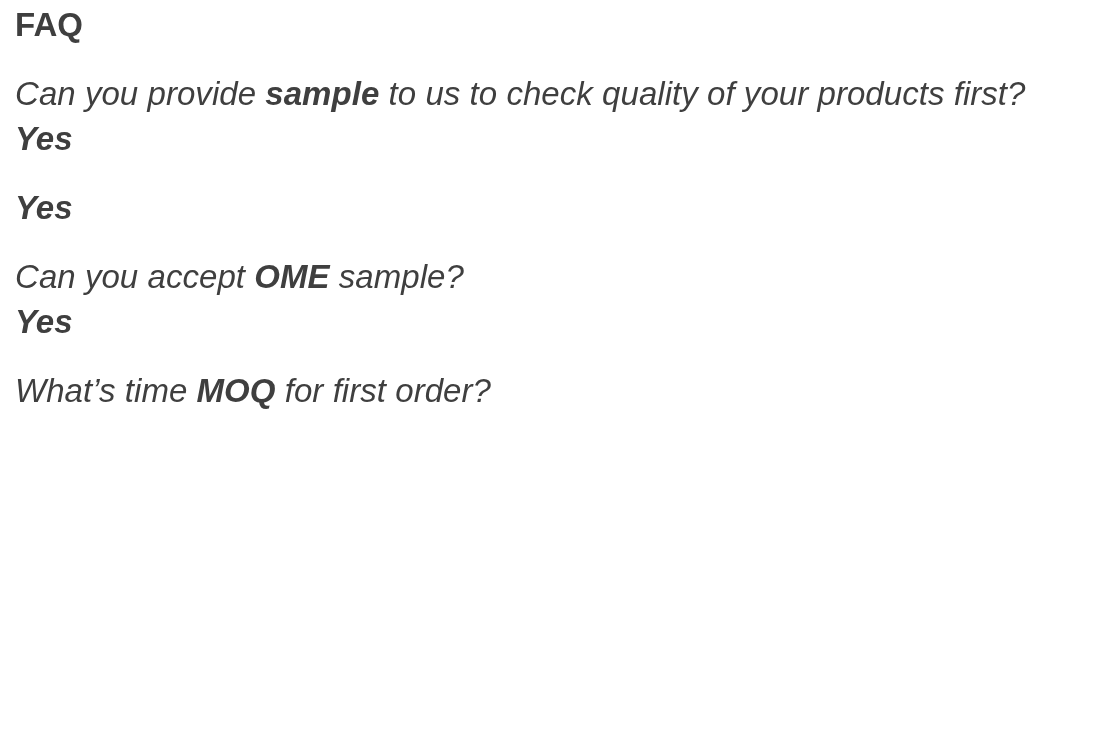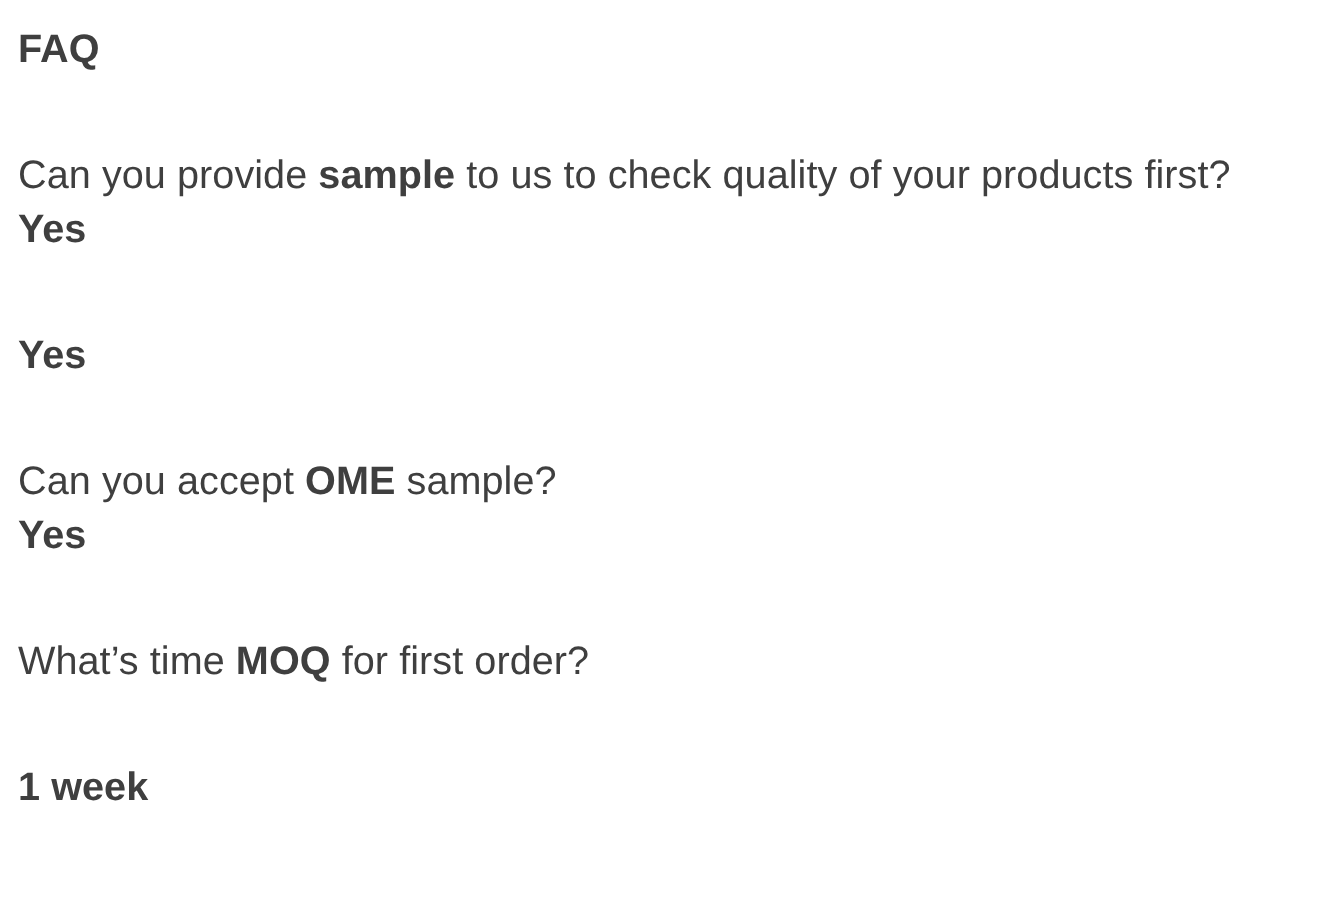--- a/index.html
+++ b/index.html
@@ -23,29 +23,30 @@
     box-sizing: border-box;
     padding: 0 0 0 15px;
   }
   .faq-heading {
     font-size: 33px;
     line-height: 45px;
     font-weight: bold;
     color: #3f3f3f;
     letter-spacing: 0.1px;
     margin: 0;
-    padding-top: 18px;
+    padding-top: 2px;
   }
   .faq-list {
     margin: 0;
     padding: 0;
     list-style: none;
   }
   .faq-block {
-    margin-top: 60px;
+    margin-top: 24px;
+    font-style: italic;
   }
   .faq-question,
   .faq-answer {
     font-size: 33px;
     line-height: 45px;
     color: #3f3f3f;
     white-space: pre;
     letter-spacing: 0.05px;
   }
   .faq-question {
@@ -79,17 +80,16 @@
     <li class="faq-block">
       <div class="faq-question"><span>Can you accept </span><span class="kw">OME</span><span> sample?</span></div>
       <div class="faq-answer">Yes</div>
     </li>
 
     <li class="faq-block">
       <div class="faq-question"><span>What’s time </span><span class="kw">MOQ</span><span> for first order?</span></div>
     </li>
 
     <li class="faq-block">
-      <div class="faq-answer">1 week</div>
     </li>
 
   </ul>
 </div>
 
 </body></html>

